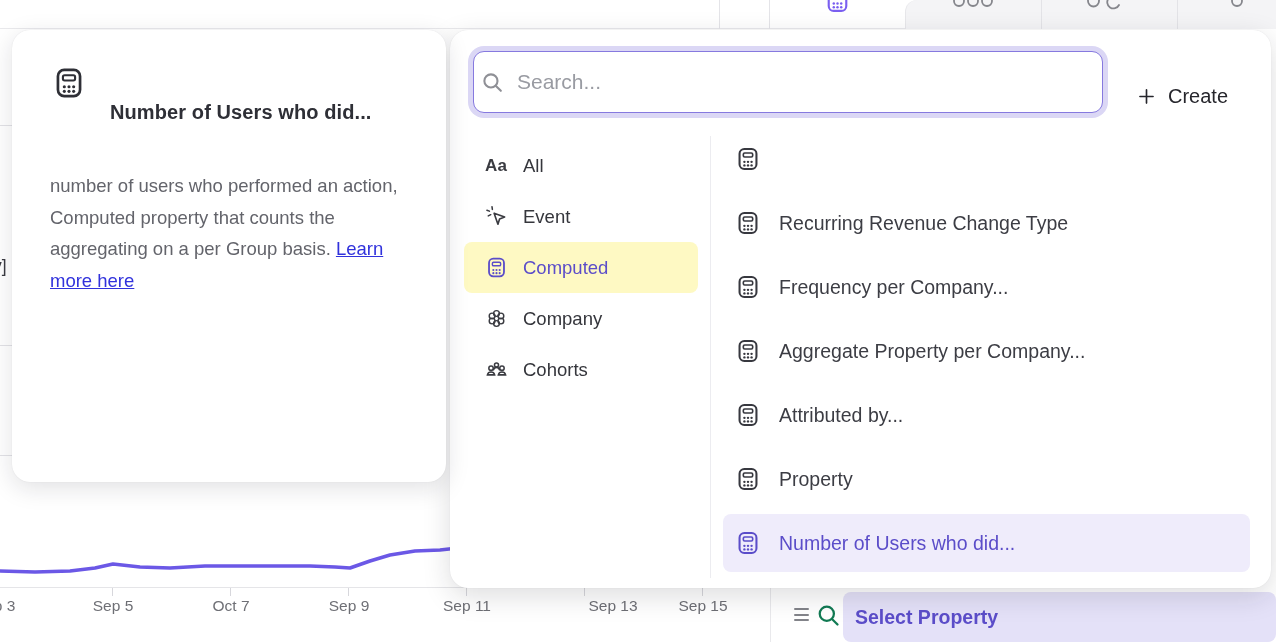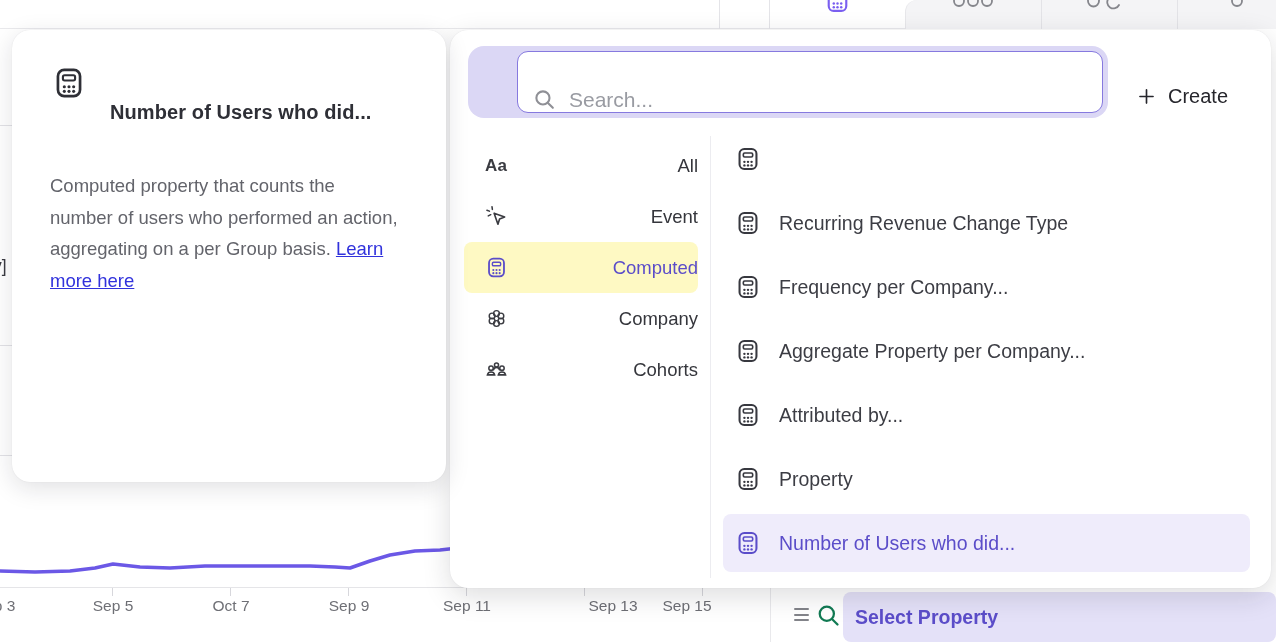--- a/index.html
+++ b/index.html
@@ -38,30 +38,30 @@
   .tc-icon { position:absolute; left:40px; top:36px; color:#2e2f36; }
   .tc-title { position:absolute; left:98px; top:71px; font-size:20px; font-weight:700; color:#2e2f36; letter-spacing:.1px; }
   .tc-desc { position:absolute; left:38px; top:140px; width:362px; font-size:18.5px; line-height:31.5px; color:#63646b; }
   .tc-desc .line { display:block; }
   .tc-link { color:#3132dc; text-decoration:underline; cursor:pointer; }
   
   .picker { position:absolute; left:450px; top:30px; width:821px; height:558px; background:#fff; border-radius:18px;
             box-shadow:0 8px 28px rgba(25,25,35,.15), 0 0 1px rgba(0,0,0,.12); z-index:4; }
   .search-ring { position:absolute; left:18px; top:16px; width:640px; height:72px; background:#dbd7f5; border-radius:16px; }
   .search-field { position:absolute; left:5px; top:5px; right:5px; bottom:5px; background:#fff; border:1.6px solid #8679df;
-                  border-radius:11px; display:flex; align-items:flex-end; padding:0 14px;margin-left:44px; }
+                  border-radius:11px; display:flex; align-items:center; padding:0 6px; }
   .search-field .mag { color:#8f9096; flex:0 0 auto; }
   .search-input { border:none; outline:none; flex:1; margin-left:12px; font-size:21px; color:#35363c;
                   font-family:"Liberation Sans", sans-serif; background:transparent; }
   .search-input::placeholder { color:#999ba2; }
   .create-btn { position:absolute; left:686px; top:46px; height:40px; display:flex; align-items:center; gap:11px;
                 cursor:pointer; color:#26262c; }
   .create-btn .lbl { font-size:20px; font-weight:500; }
   .cats { position:absolute; left:14px; top:110px; width:234px; }
-  .cat-row { display:flex; align-items:center; height:51px; padding-left:20px; border-radius:8px; color:#35363c; cursor:pointer;justify-content:space-between; }
+  .cat-row { display:flex; align-items:center; height:51px; padding-left:20px; border-radius:8px; color:#35363c; cursor:pointer; }
   .cat-row .cicon { width:24px; display:flex; justify-content:center; align-items:center; color:#3a3b41; }
   .cat-row .clabel { margin-left:15px; font-size:18.5px; }
   .cat-row.selected { background:#fef9c3; }
   .cat-row.selected .cicon, .cat-row.selected .clabel { color:#5b4dc9; font-weight:500; }
   .aa-glyph { font-size:17px; font-weight:600; letter-spacing:.2px; }
   .cat-divider { position:absolute; left:260px; top:106px; width:1px; height:442px; background:#ececf0; }
   .props { position:absolute; left:273px; top:97px; width:527px; }
   .prop-row { display:flex; align-items:center; height:64px; padding-left:12px; border-radius:8px; color:#3c3d44; cursor:pointer; }
   .prop-row .picon { width:26px; display:flex; justify-content:center; align-items:center; color:#37383f; }
   .prop-row .plabel { margin-left:18px; font-size:19.5px; }
@@ -157,21 +157,21 @@
   <div class="tick" style="left:348px"></div>
   <div class="tick" style="left:466px"></div>
   <div class="tick" style="left:584px"></div>
   <div class="tick" style="left:702px"></div>
   <span class="xlabel" style="left:-5px">Sep 3</span>
   <span class="xlabel" style="left:113px">Sep 5</span>
   <span class="xlabel" style="left:231px">Oct 7</span>
   <span class="xlabel" style="left:349px">Sep 9</span>
   <span class="xlabel" style="left:467px">Sep 11</span>
   <span class="xlabel" style="left:613px">Sep 13</span>
-  <span class="xlabel" style="left:687px">Sep 15</span>
+  <span class="xlabel" style="left:703px">Sep 15</span>
 
   <div class="sliver-line" style="top:125px"></div>
   <div class="sliver-line" style="top:345px"></div>
   <div class="sliver-line" style="top:455px"></div>
   <span class="sliver-text">y]</span>
 
   <div class="qb-vline"></div>
   <div class="hamburger">
       <i></i>
       <i></i>
@@ -183,22 +183,22 @@
   <div class="sp-pill">
     <span>Select Property</span>
   </div>
 
   <div class="tooltip-card">
     <svg class="tc-icon" width="34" height="34">
         <use href="#i-calc"></use>
       </svg>
     <div class="tc-title">Number of Users who did...</div>
     <div class="tc-desc">
+      <span class="line">number of users who performed an action,</span>
       <span class="line">Computed property that counts the</span>
-      <span class="line">number of users who performed an action,</span>
       <span>aggregating on a per Group basis.</span>
       <a class="tc-link">Learn more here</a>
     </div>
   </div>
 
   <div class="picker">
     <div class="search-ring">
       <div class="search-field">
         <svg class="mag" width="25" height="25">
             <use href="#i-mag"></use>

